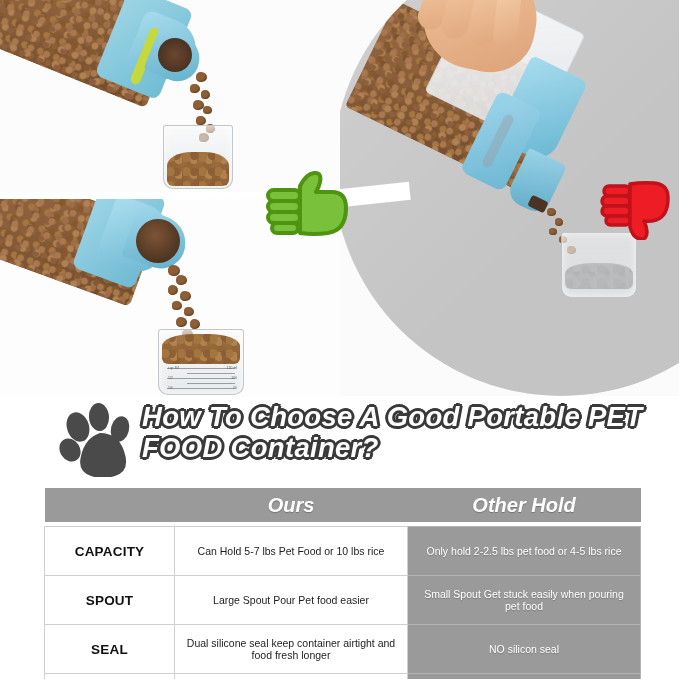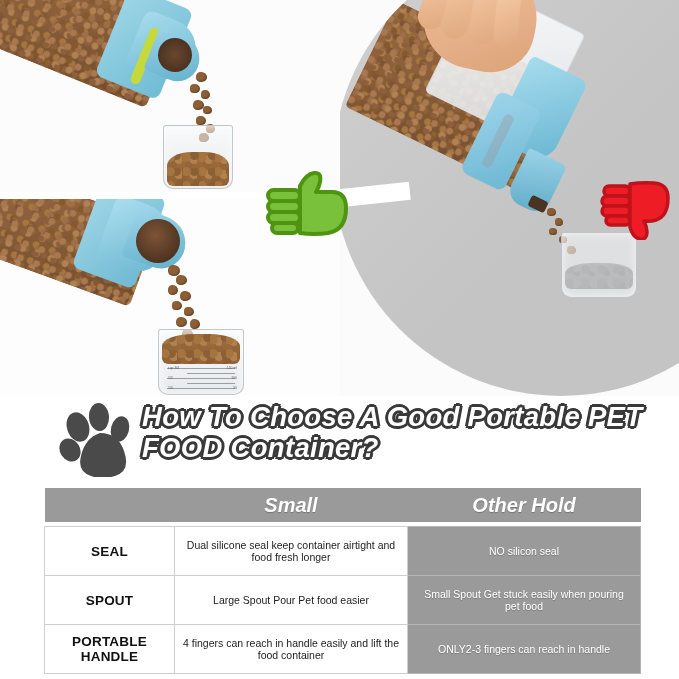--- a/index.html
+++ b/index.html
@@ -313,37 +313,42 @@
 
 <table id="compare-table">
   <colgroup>
     <col class="c-feature">
       <col class="c-ours">
       <col class="c-other">
   </colgroup>
   <thead>
     <tr>
       <th class="blank"></th>
-      <th>Small</th>
+      <th>Ours</th>
       <th>Other Hold</th>
     </tr>
   </thead>
   <tbody>
     <tr class="spacer-row">
         <td colspan="3"></td>
       </tr>
     <tr>
+      <td class="feature">CAPACITY</td>
+      <td class="ours">Can Hold 5-7 lbs Pet Food or 10 lbs rice</td>
+      <td class="other">Only hold 2-2.5 lbs pet food or 4-5 lbs rice</td>
+    </tr>
+    <tr>
+      <td class="feature">SPOUT</td>
+      <td class="ours">Large Spout Pour Pet food easier</td>
+      <td class="other">Small Spout Get stuck easily when pouring pet food</td>
+    </tr>
+    <tr>
       <td class="feature">SEAL</td>
       <td class="ours">Dual silicone seal keep container airtight and food fresh longer</td>
       <td class="other">NO silicon seal</td>
     </tr>
     <tr>
-      <td class="feature">SPOUT</td>
-      <td class="ours">Large Spout Pour Pet food easier</td>
-      <td class="other">Small Spout Get stuck easily when pouring pet food</td>
-    </tr>
-    <tr>
       <td class="feature">PORTABLE HANDLE</td>
       <td class="ours">4 fingers can reach in handle easily and lift the food container</td>
       <td class="other">ONLY2-3 fingers can reach in handle</td>
     </tr>
   </tbody>
 </table>
 
 </body></html>

